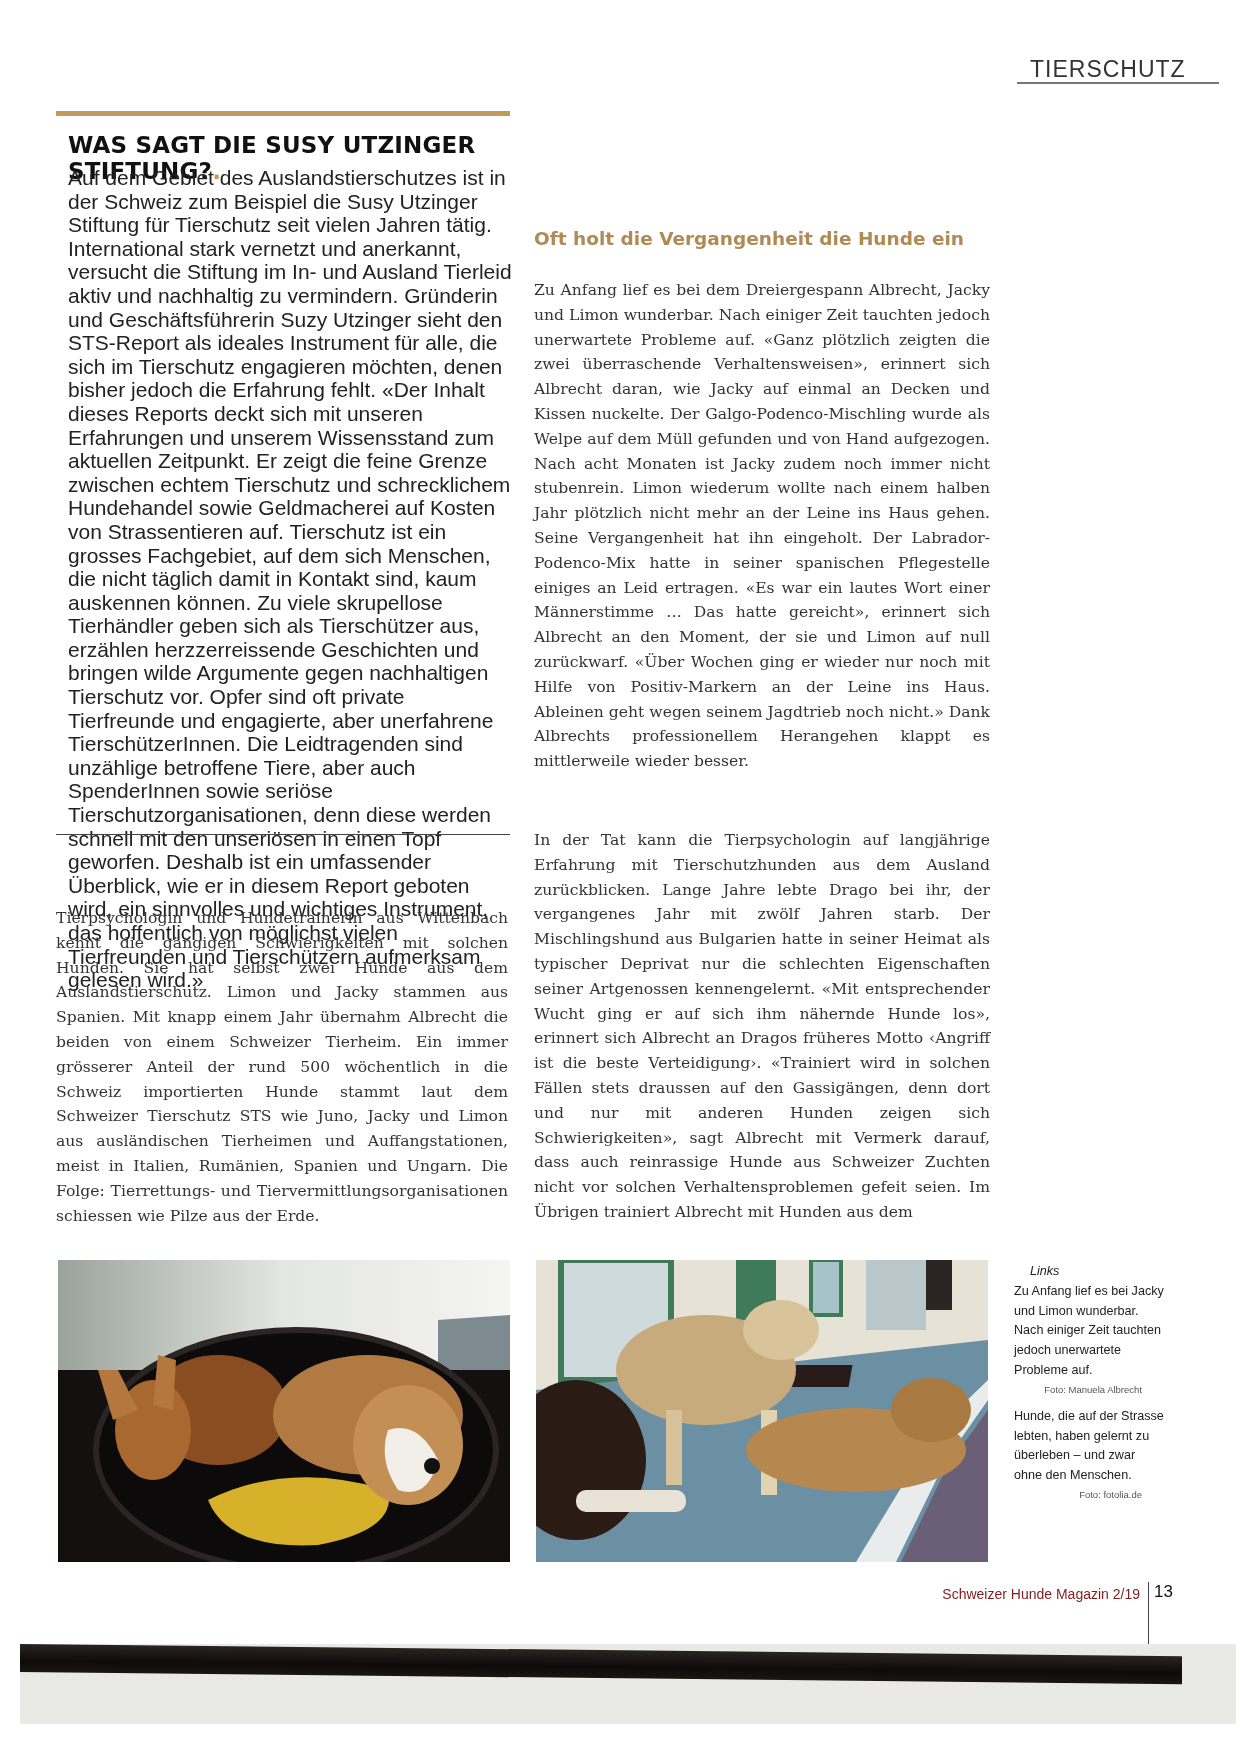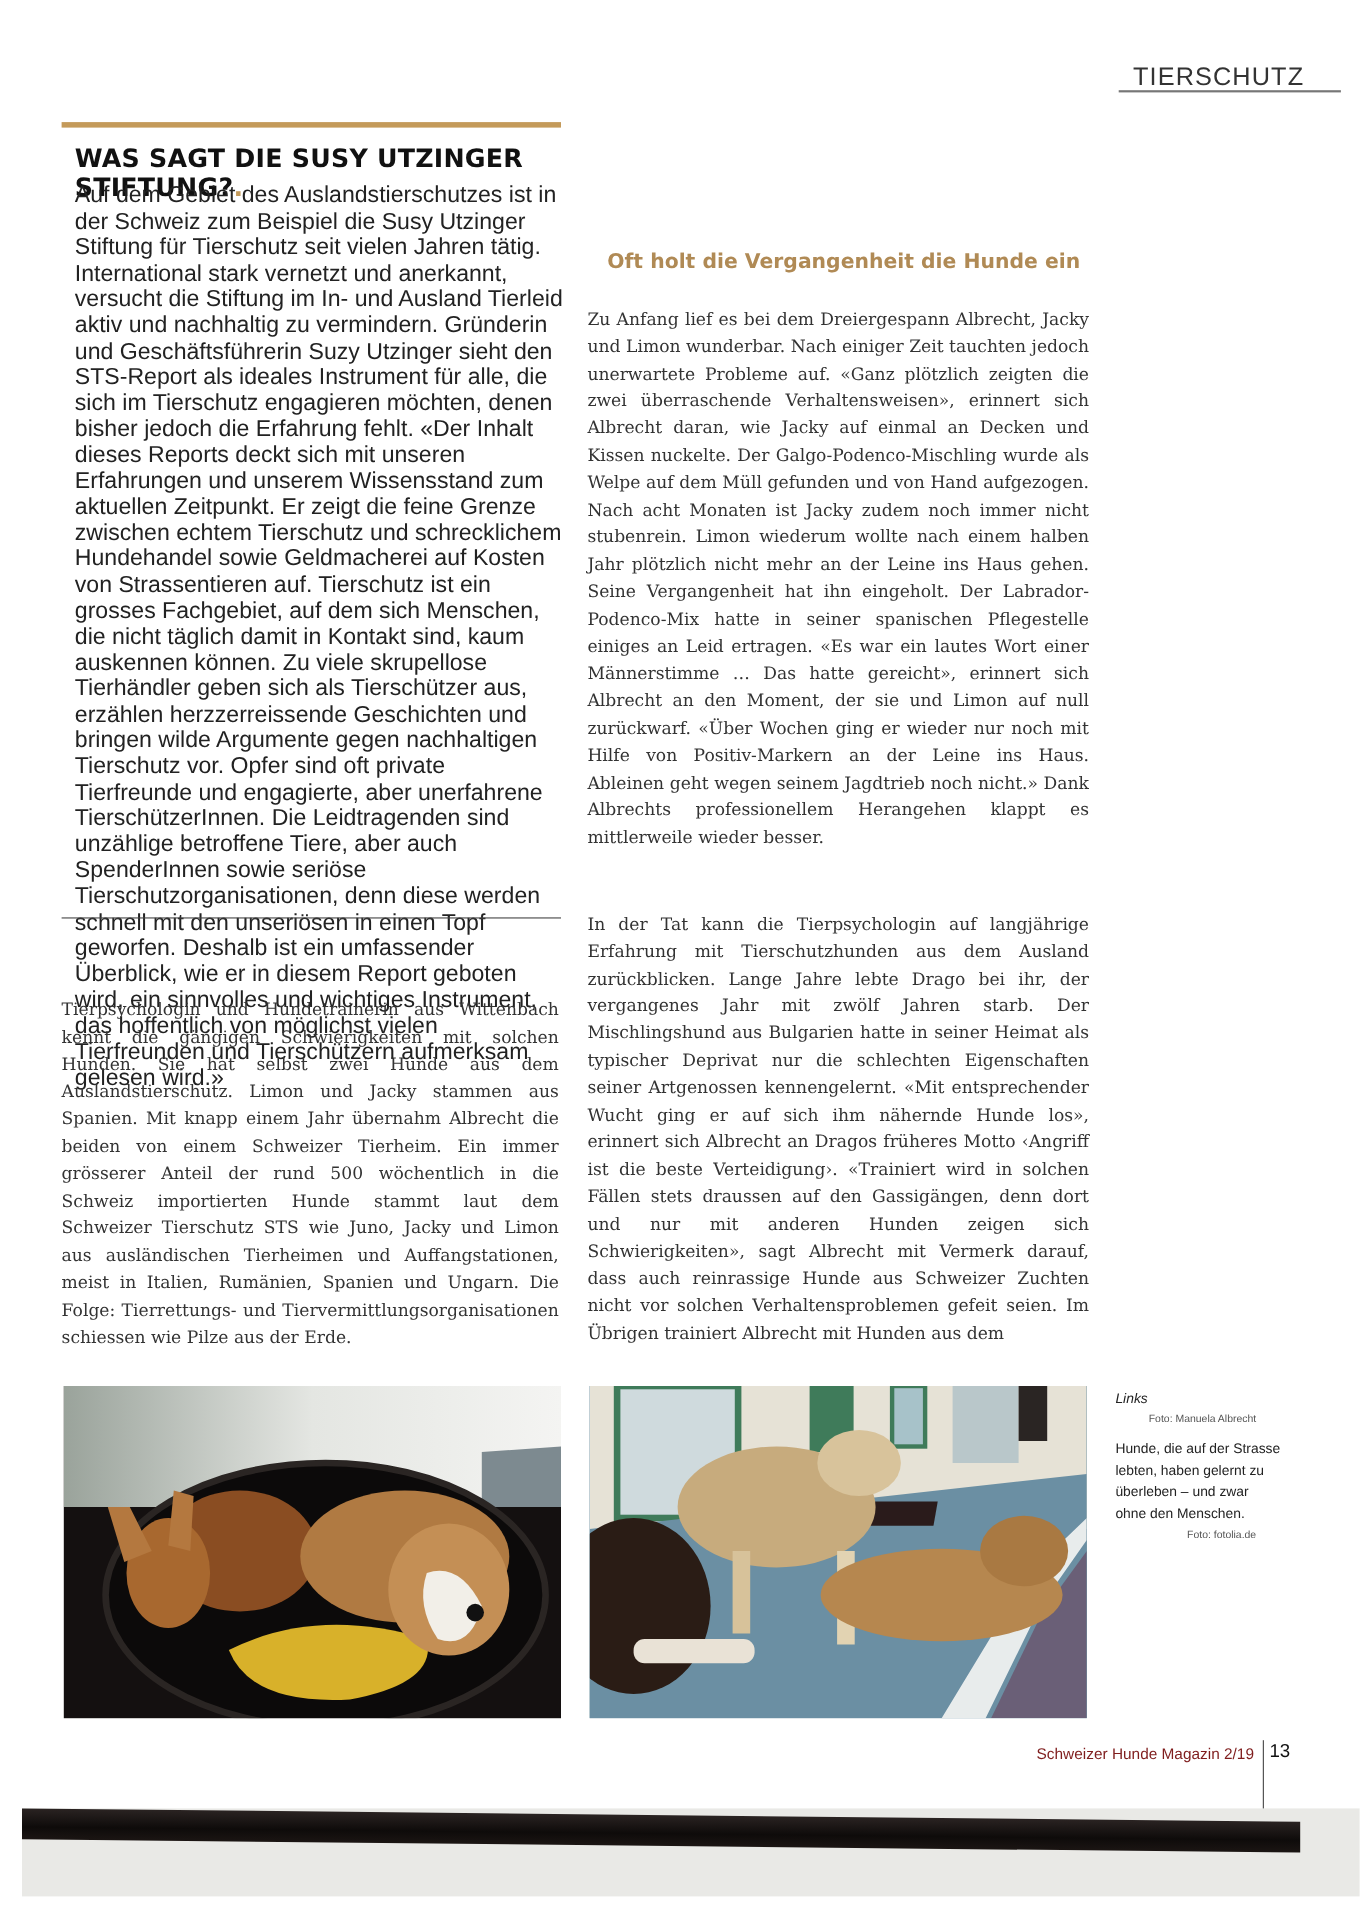--- a/index.html
+++ b/index.html
@@ -7,28 +7,28 @@
   .abs { position:absolute; }
   .section-tag { left:1030px; top:56px; width:200px; font-family:"Liberation Sans", sans-serif; font-size:23px; letter-spacing:1px; color:#333; font-weight:300; }
   .section-rule { left:1017px; top:82px; width:202px; height:2px; background:#777; }
   .gold-bar { left:56px; top:111px; width:454px; height:5px; background:#c49a5a; }
   .box-title { left:68px; top:132px; width:460px; font-family:"DejaVu Sans", sans-serif; font-weight:bold; font-size:23px; color:#111; letter-spacing:0.2px; }
   .box-title .dot { color:#c49a5a; }
   .box-body { left:68px; top:166px; width:444px; font-family:"Liberation Sans", sans-serif; font-size:21px; line-height:23.6px; color:#222; }
   .box-rule { left:56px; top:834px; width:454px; height:1px; background:#444; }
   .serif { font-family:"DejaVu Serif", serif; font-size:15.6px; line-height:24.8px; color:#333; text-align:justify; hyphens:manual; }
   .col1-body { left:56px; top:906px; width:452px; }
-  .col2-heading { left:534px; top:228px; width:460px; font-family:"DejaVu Sans", sans-serif; font-weight:bold; font-size:18.5px; color:#b08a55;margin-left:18px; }
+  .col2-heading { left:534px; top:228px; width:460px; font-family:"DejaVu Sans", sans-serif; font-weight:bold; font-size:18.5px; color:#b08a55; }
   .col2-p1 { left:534px; top:278px; width:456px; }
   .col2-p2 { left:534px; top:828px; width:456px; }
   .photo { overflow:hidden; }
   .photo1 { left:58px; top:1260px; width:452px; height:302px; background:#1a1411; }
   .photo2 { left:536px; top:1260px; width:452px; height:302px; background:#6e8fa0; }
   .caption { left:1014px; top:1262px; width:150px; font-family:"Liberation Sans", sans-serif; font-size:12.6px; line-height:19.8px; color:#222; }
-  .caption .label { font-style:italic; }
+  .caption .label { font-style:italic;margin-left:16px; }
   .caption .credit { font-size:9.5px; color:#555; text-align:right; padding-right:22px; line-height:18px; }
   .caption .gap { height:8px; }
   .footer-text { left:900px; top:1586px; width:240px; text-align:right; font-family:"Liberation Sans", sans-serif; font-size:14px; color:#7f1d1d; font-weight:300; }
   .footer-sep { left:1148px; top:1582px; width:1px; height:62px; background:#444; }
   .footer-page { left:1154px; top:1582px; font-family:"Liberation Sans", sans-serif; font-size:17px; color:#111; }
   .scan-bar { left:20px; top:1644px; width:1162px; height:28px; background:linear-gradient(180deg,#2a2322 0%,#0e0b0a 60%,#1b1513 100%); transform:skewY(0.6deg); transform-origin:left top; }
   .scan-strip { left:20px; top:1644px; width:1216px; height:80px; background:#e9e9e6; z-index:-1; }
 </style>
 </head>
 <body>
@@ -93,20 +93,21 @@
     <rect x="225" y="150" width="16" height="85" fill="#e2d3b2"></rect>
     <ellipse cx="320" cy="190" rx="110" ry="42" fill="#b6874f"></ellipse>
     <ellipse cx="395" cy="150" rx="40" ry="32" fill="#a97942"></ellipse>
     <ellipse cx="40" cy="200" rx="70" ry="80" fill="#2a1c15"></ellipse>
     <rect x="40" y="230" width="110" height="22" rx="10" fill="#e9e2d6"></rect>
   </svg>
 </div>
 
 <div class="abs caption">
   <div class="label">Links</div>
+  <div>Zu Anfang lief es bei Jacky und Limon wunderbar. Nach einiger Zeit tauchten jedoch unerwartete Probleme auf.</div>
   <div class="credit">Foto: Manuela Albrecht</div>
   <div class="gap"></div>
   <div>Hunde, die auf der Strasse lebten, haben gelernt zu überleben – und zwar ohne den Menschen.</div>
   <div class="credit">Foto: fotolia.de</div>
 </div>
 
 <div class="abs footer-text">Schweizer Hunde Magazin 2/19</div>
 <div class="abs footer-sep"></div>
 <div class="abs footer-page">13</div>
 

